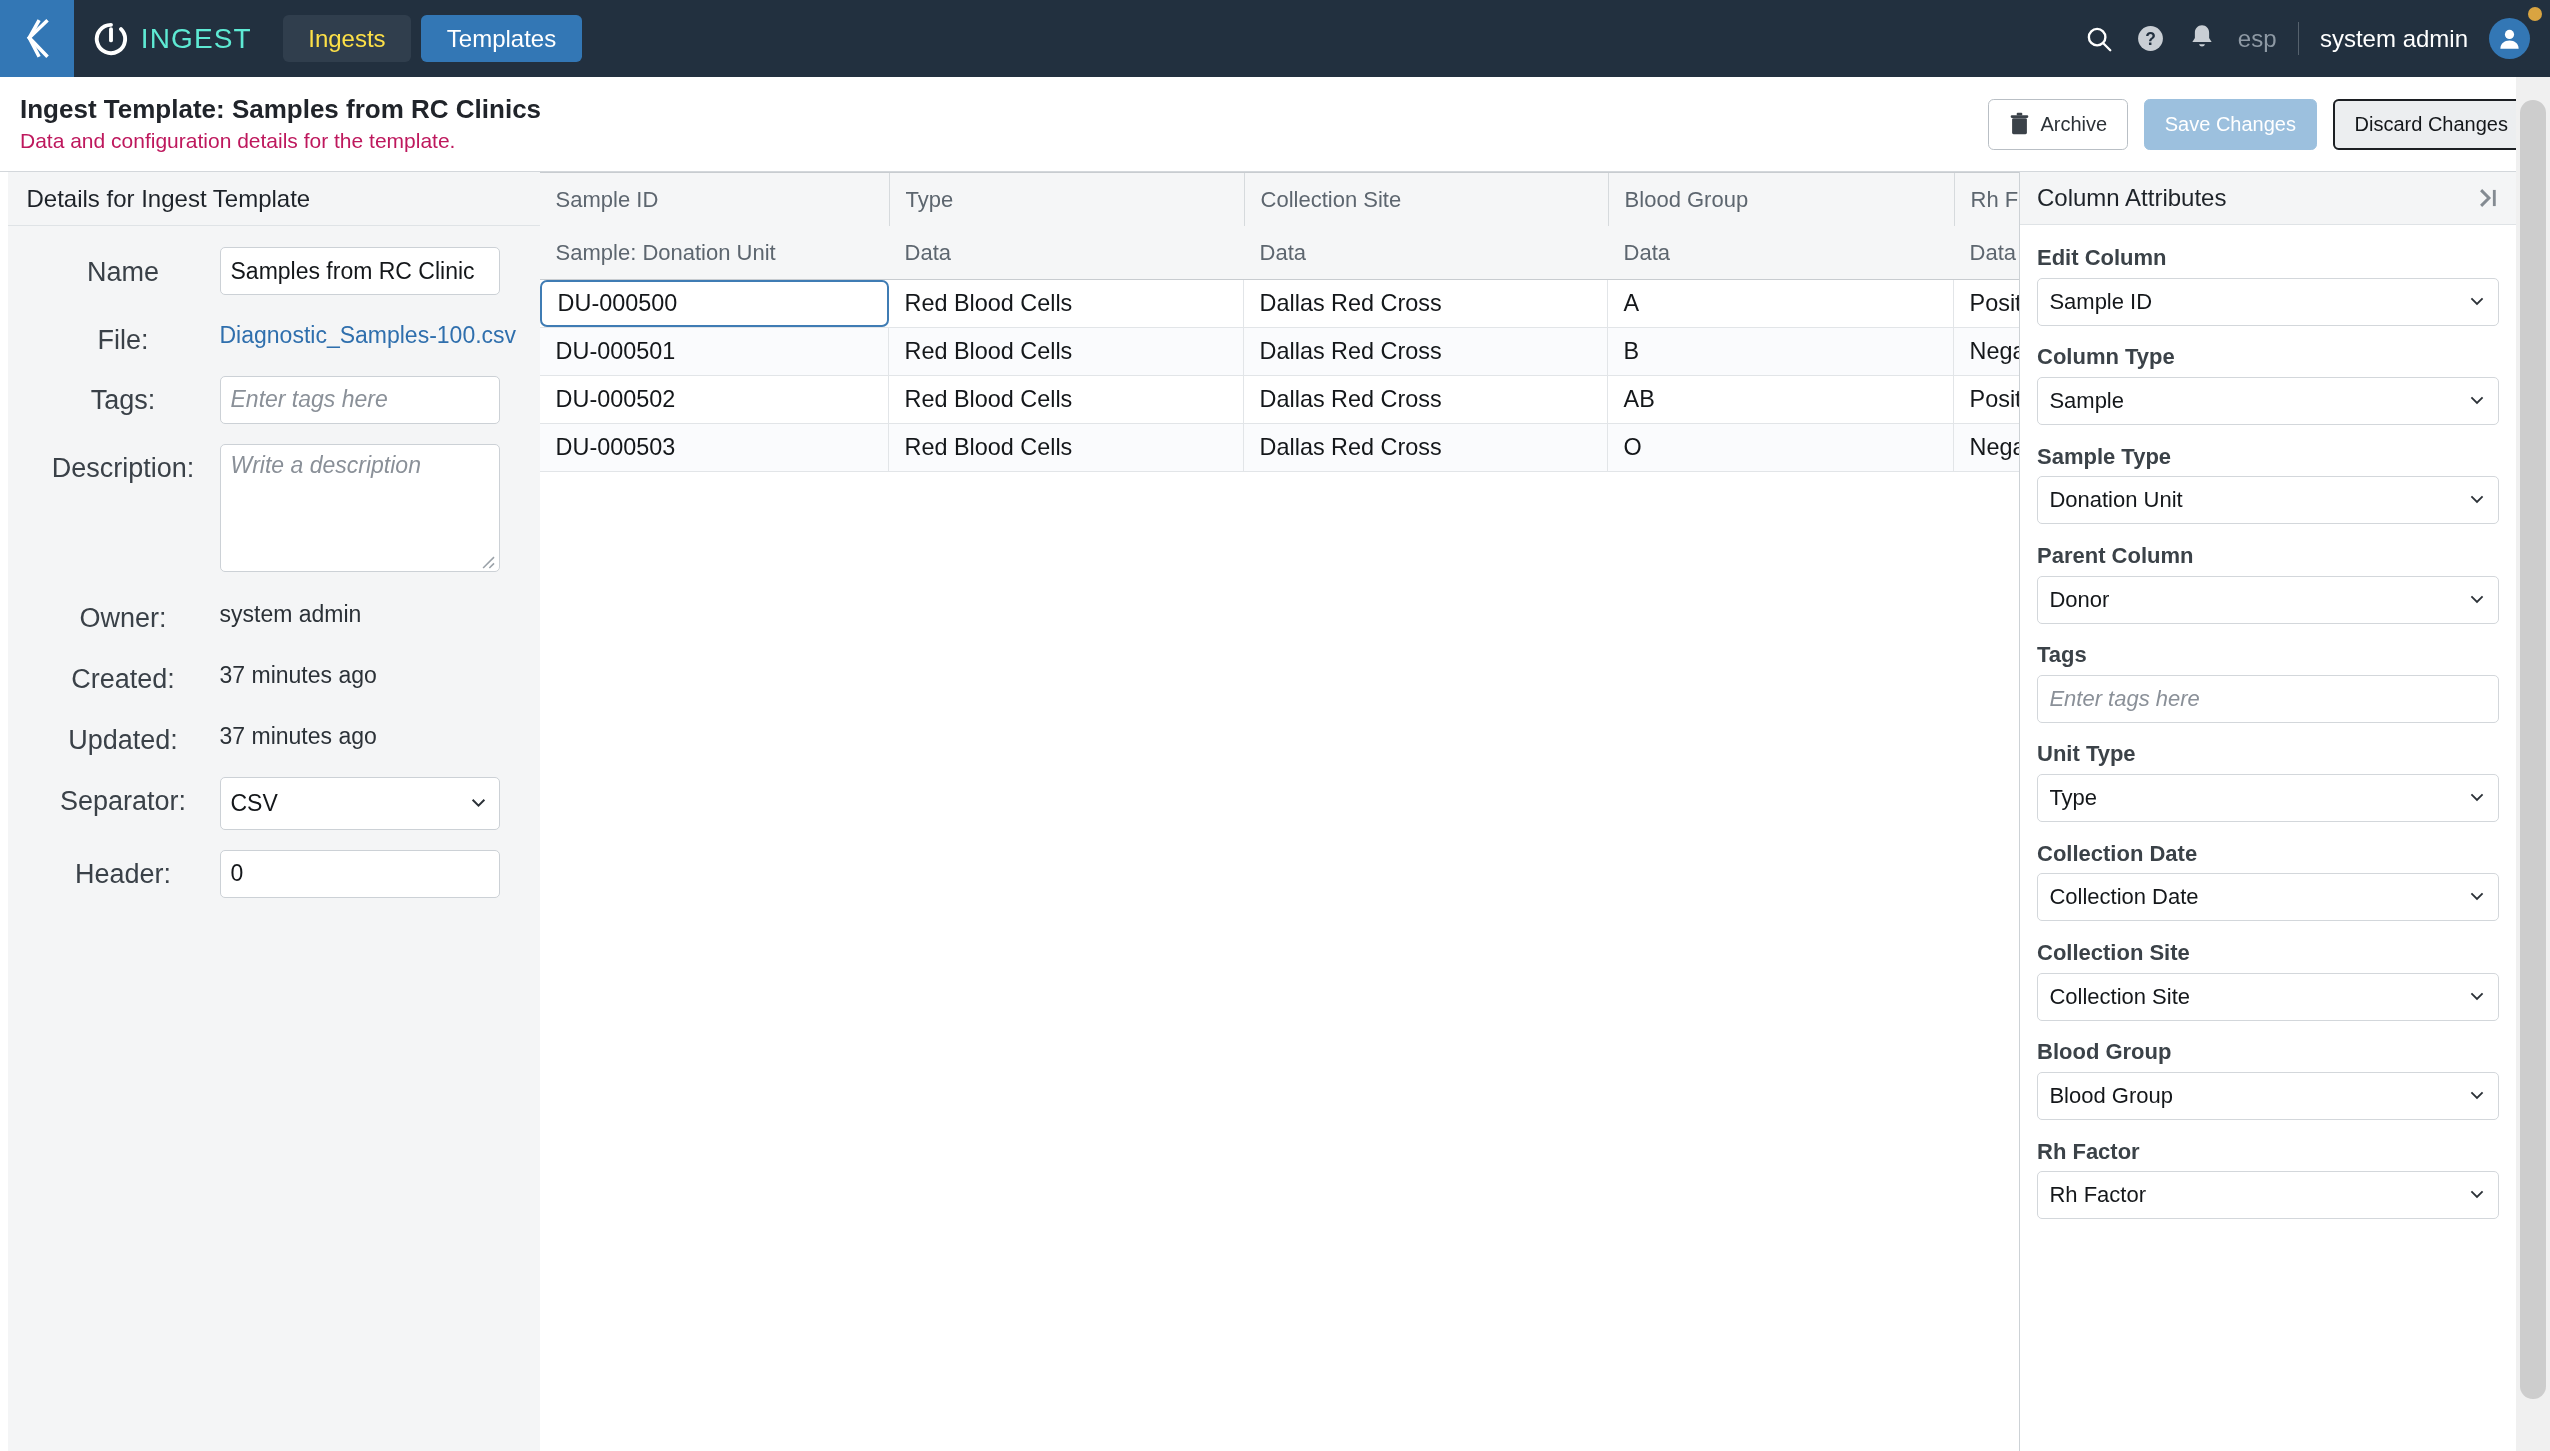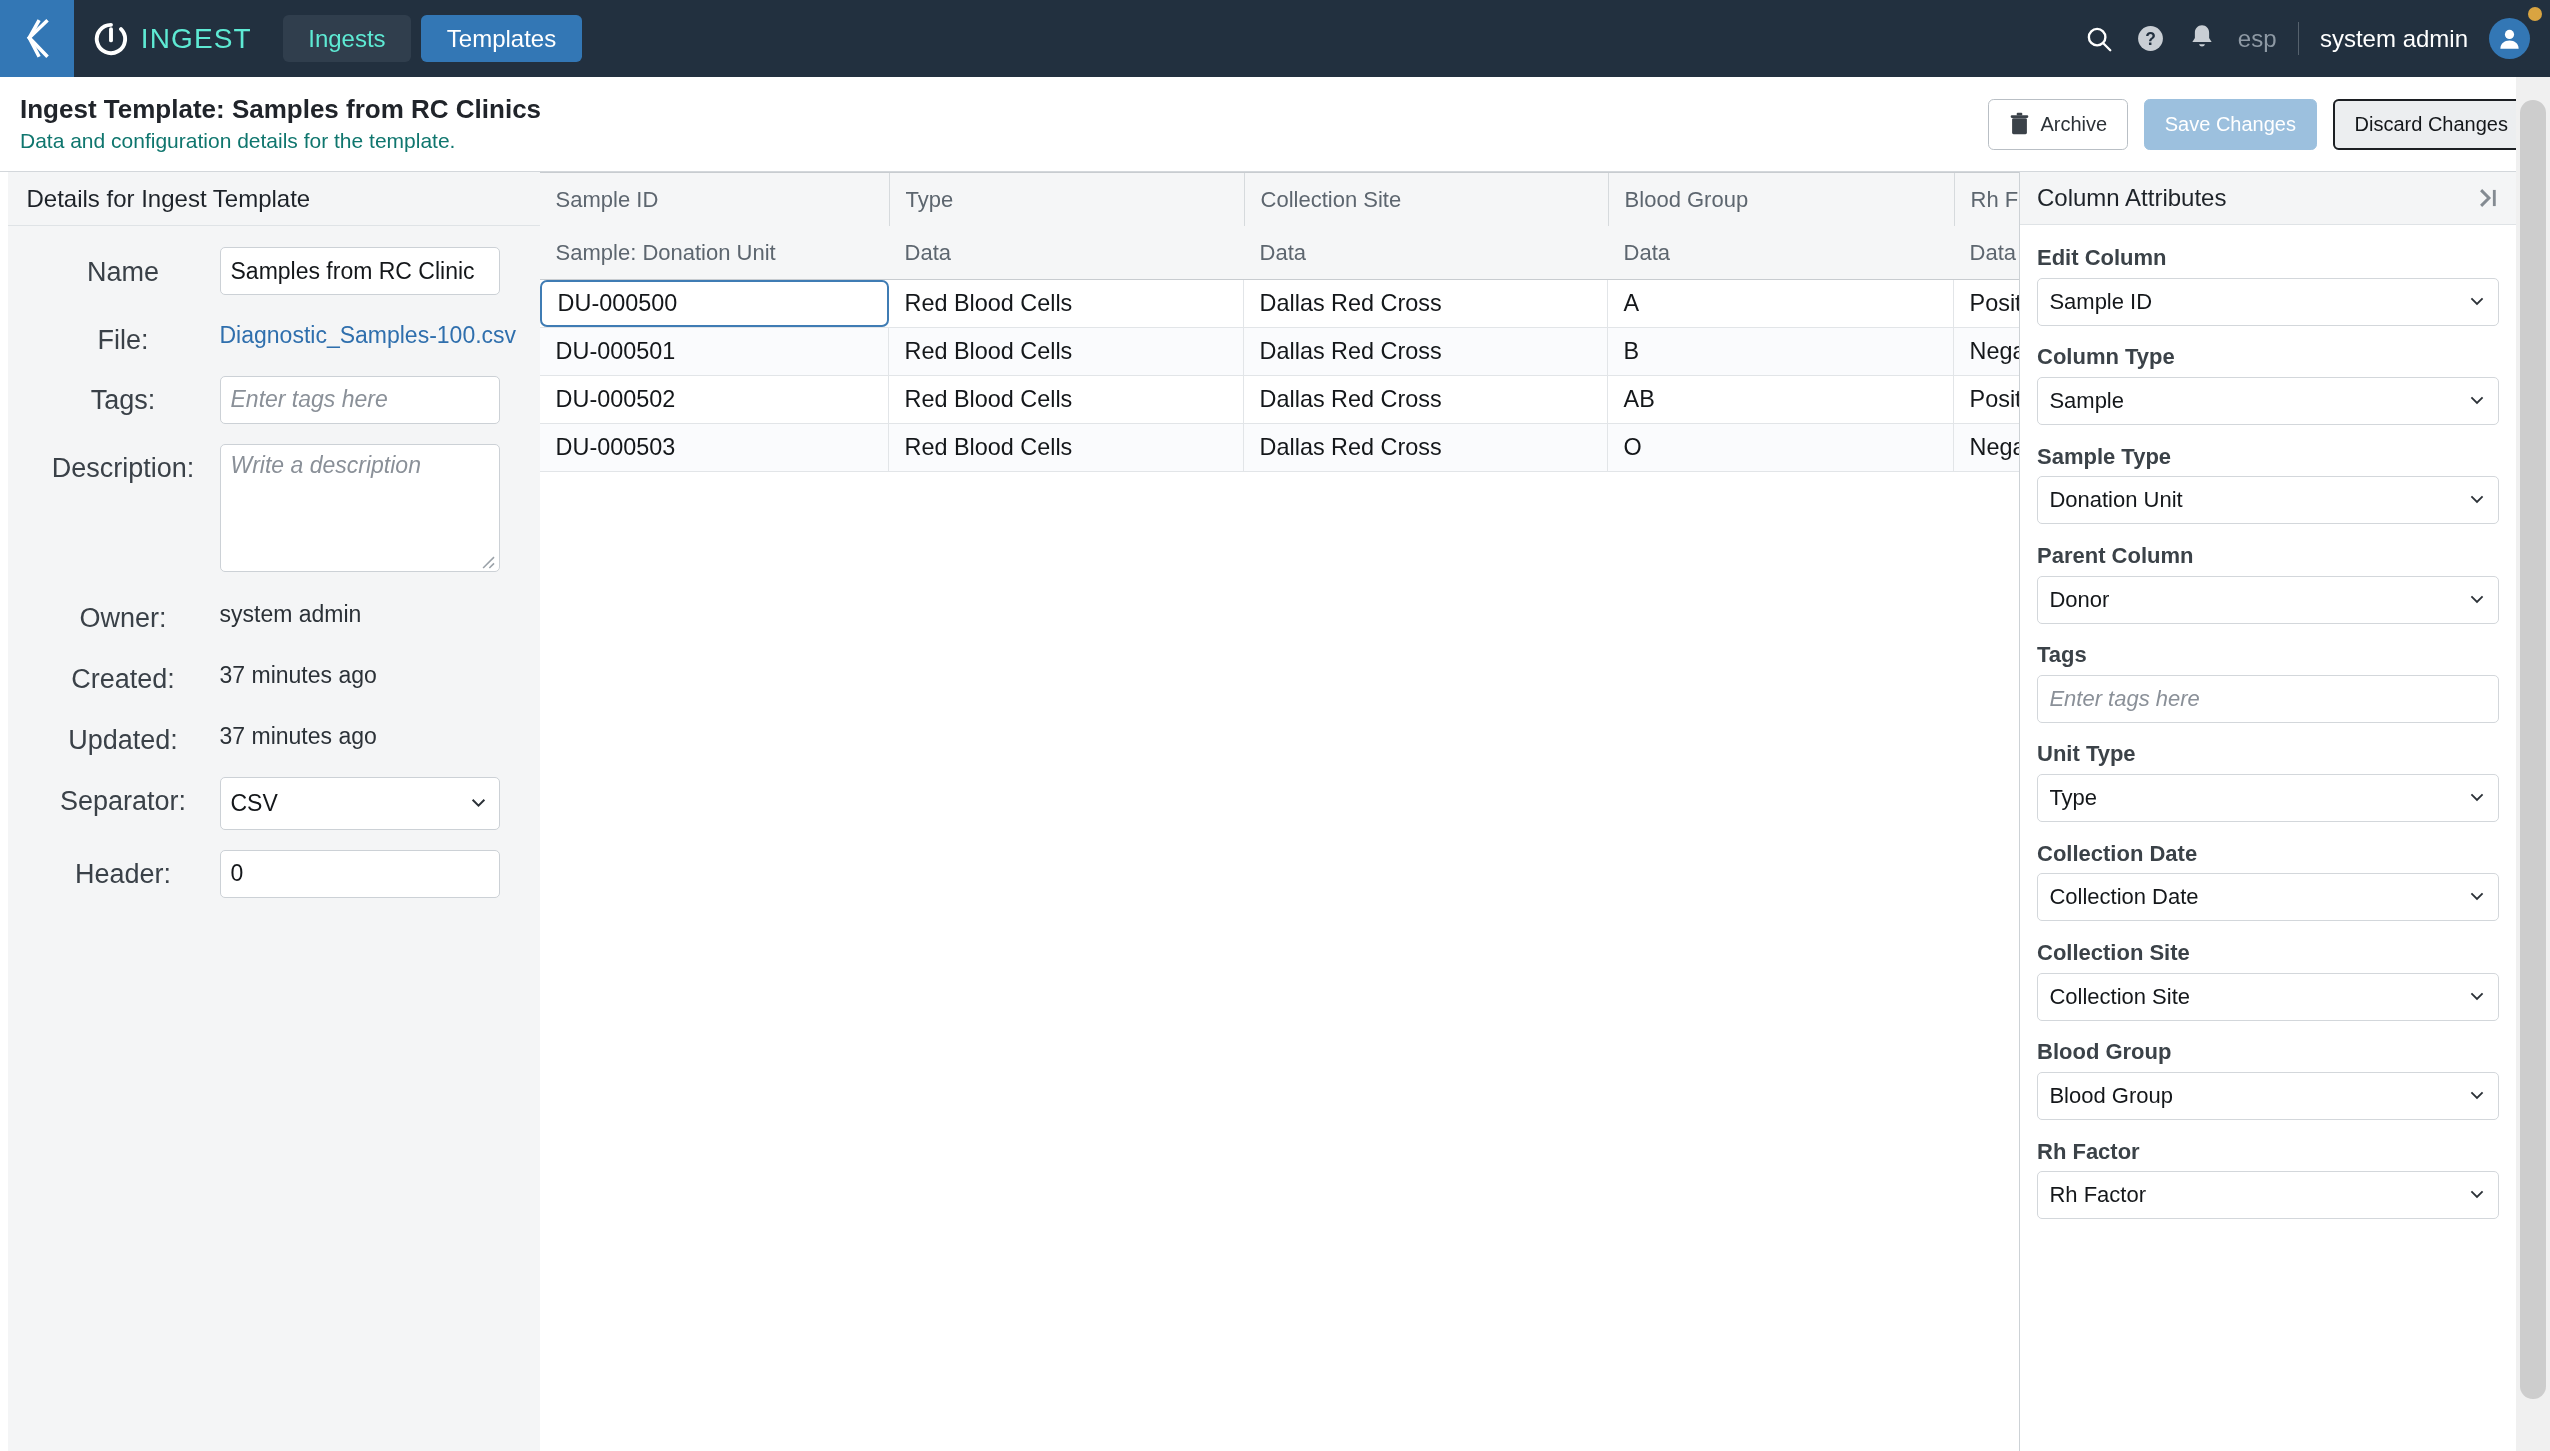--- a/index.html
+++ b/index.html
@@ -24,21 +24,21 @@
   #collapse-tile svg { display:block; }
   .brand { display:flex; align-items:center; margin-left:20px; gap:12.8px; }
   .brand-mark { width:34px; height:34px; }
   .brand-name {
     color:#5eead4; font-size:28px; letter-spacing:1.1px; font-weight:400;
   }
   .navtabs { display:flex; align-items:center; gap:10px; margin-left:31px; }
   .navtab {
     height:47px; padding:0 25.6px; border-radius:5.7px;
     display:flex; align-items:center; justify-content:center;
-    color:#5eead4; font-size:24px; cursor:pointer; white-space:nowrap;
+    color:#fde047; font-size:24px; cursor:pointer; white-space:nowrap;
   }
   .navtab.secondary { background:#303e4d; }
   .navtab.active { background:#3377b5; color:#ffffff; }
 
   #navright {
     margin-left:auto; display:flex; align-items:center; gap:21px;
     padding-right:20px;
   }
   .navicon { cursor:pointer; display:flex; align-items:center; }
   .lang {
@@ -56,21 +56,21 @@
   }
 
   
   #subheader {
     position:absolute; left:0; top:77px; width:2550px; height:95px;
     background:#ffffff; border-bottom:1.4px solid #d3d7db;
     display:flex; align-items:center;
   }
   #titleblock { margin-left:20px; }
   #page-title { font-size:26px; font-weight:bold; color:#20242a; line-height:1.18; }
-  #page-subtitle { font-size:21px; color:#0f766e; margin-top:4.3px; line-height:1.18; }
+  #page-subtitle { font-size:21px; color:#be185d; margin-top:4.3px; line-height:1.18; }
   #headerbtns {
     margin-left:auto; display:flex; align-items:center; gap:15.6px; padding-right:20px;
   }
   .btn {
     height:51px; border-radius:5.7px; display:flex; align-items:center;
     justify-content:center; gap:10px; font-size:20px; cursor:pointer;
     padding:0 20px; white-space:nowrap;
   }
   .btn-archive { background:#ffffff; border:1.4px solid #b9bfc5; color:#2c3238; }
   .btn-save { background:#9cc0de; border:1.4px solid #9cc0de; color:#ffffff; }

